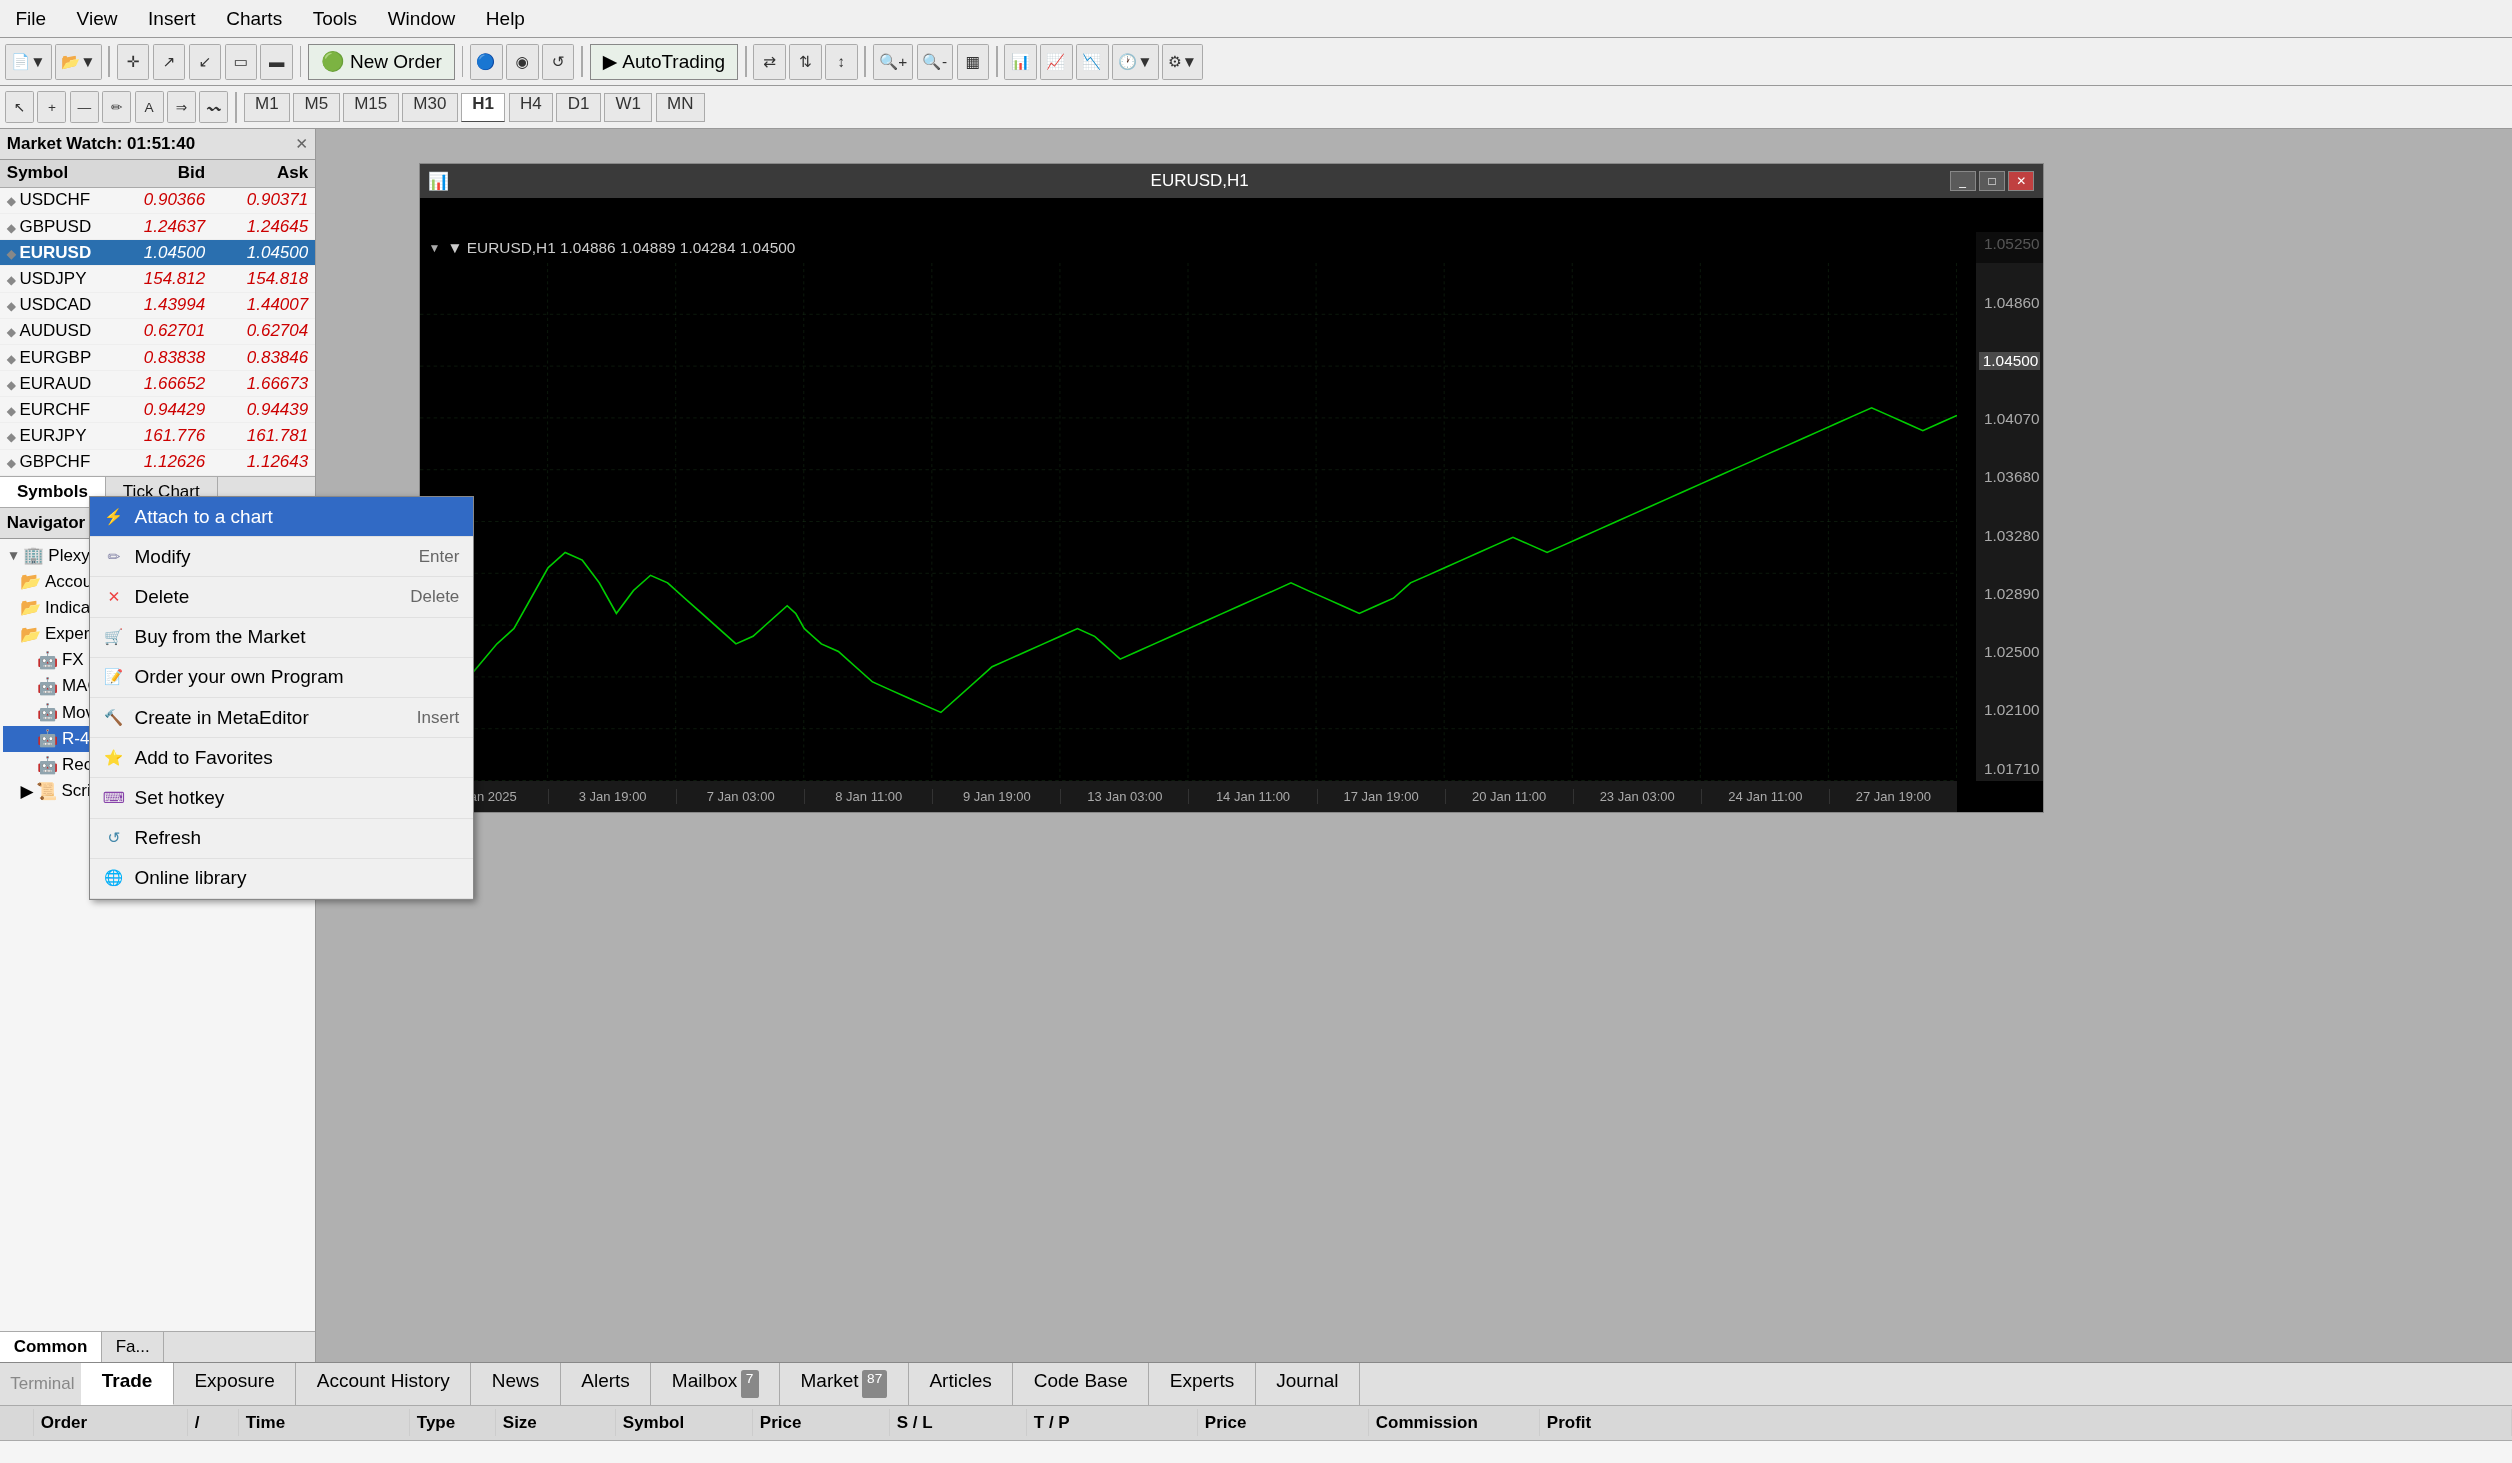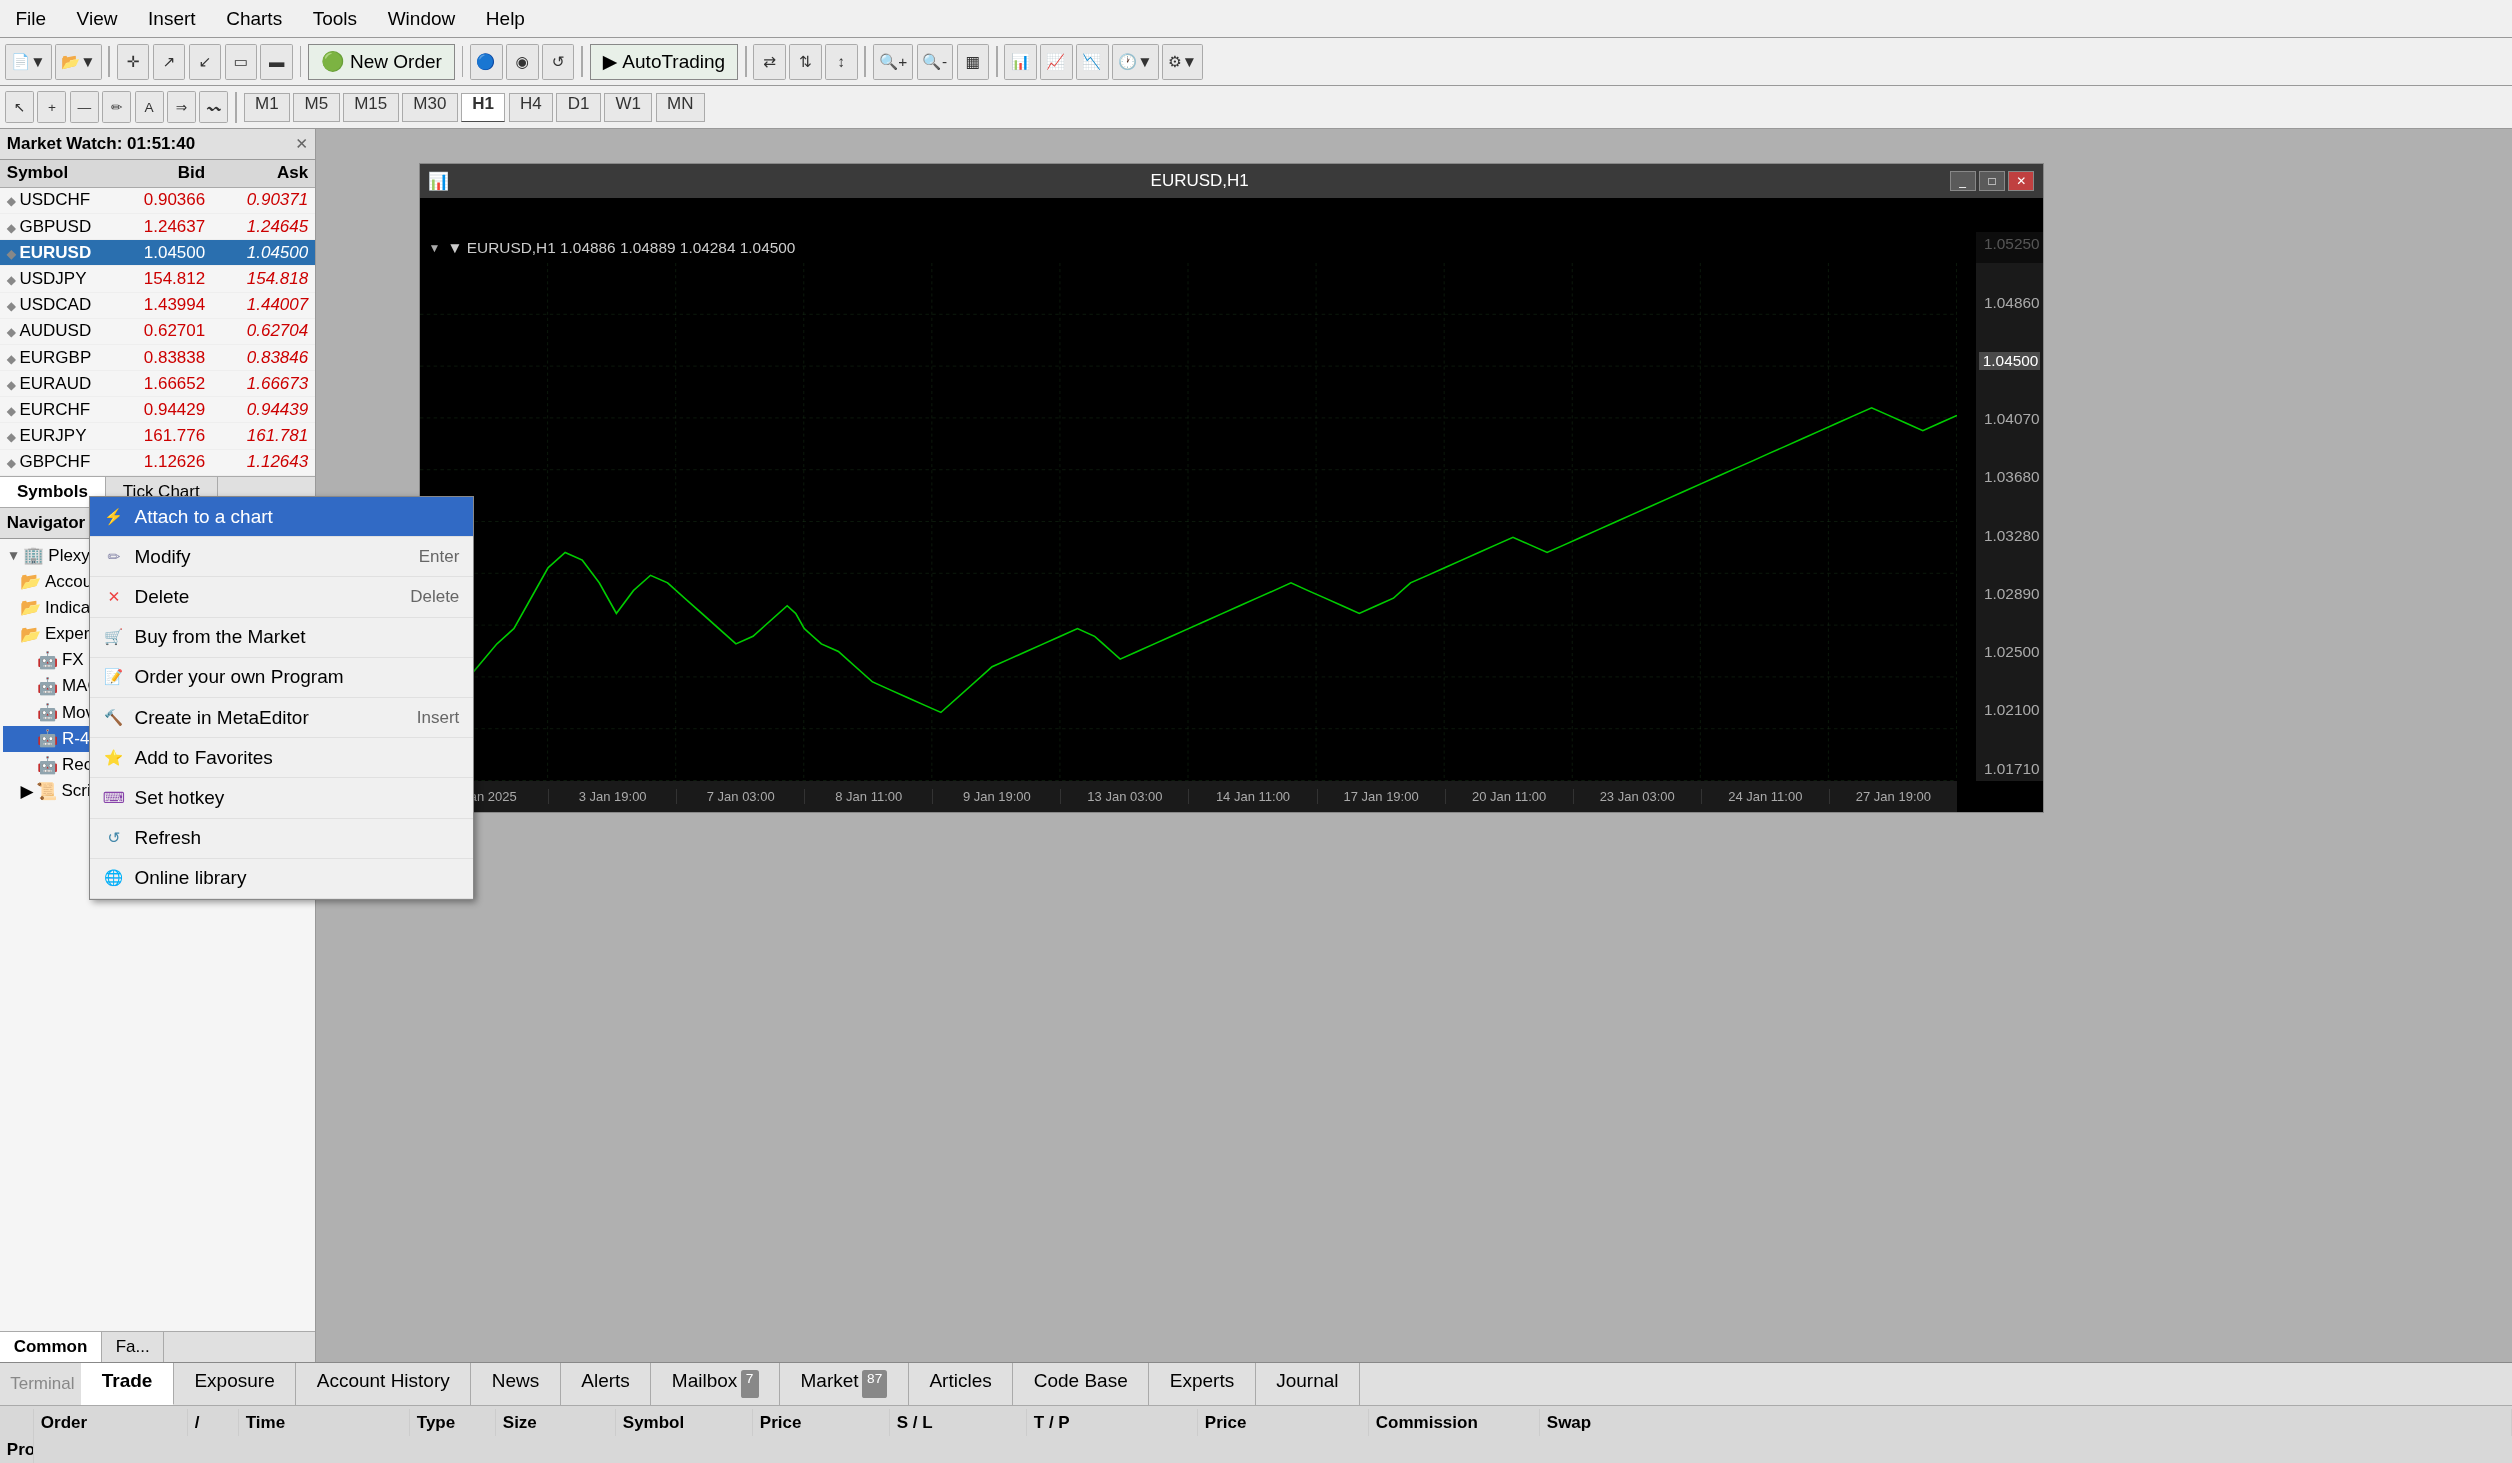--- a/index.html
+++ b/index.html
@@ -165,21 +165,21 @@
       grid-template-columns: 1fr 103px 103px;
       padding: 2.6px 6.8px;
       font-size: 17px;
       border-bottom: 0.9px solid #eee;
       align-items: center;
     }
     .mw-row.selected { background: #2a6faf; color: #fff; }
     .mw-row.selected .bid, .mw-row.selected .ask { color: #fff; }
     .symbol-name { color: #000; }
     .mw-row.selected .symbol-name { color: #fff; font-weight: bold; }
-    .bid { color: #cc0000; text-align: right; }
+    .bid { color: #cc0000; text-align: right; font-style: italic; }
     .ask { color: #cc0000; text-align: right; font-style: italic; }
     .bid.up { color: #0000cc; }
     .ask.up { color: #0000cc; }
     .dot-icon { color: #888; margin-right: 3.4px; font-size: 12px; }
 
     #mw-tabs {
       display: flex;
       background: #e0e0e0;
       border-bottom: 0.9px solid #aaa;
       border-top: 0.9px solid #aaa;
@@ -834,21 +834,20 @@
           <div class="th-cell">/</div>
           <div class="th-cell">Time</div>
           <div class="th-cell">Type</div>
           <div class="th-cell">Size</div>
           <div class="th-cell">Symbol</div>
           <div class="th-cell">Price</div>
           <div class="th-cell">S / L</div>
           <div class="th-cell">T / P</div>
           <div class="th-cell">Price</div>
           <div class="th-cell">Commission</div>
-          <div class="th-cell">Swap</div>
           <div class="th-cell">Profit</div>
         </div>
 
     </div>
   </div>
 </div>
 
 <div id="context-menu">
 
 <div class="ctx-item highlighted">

